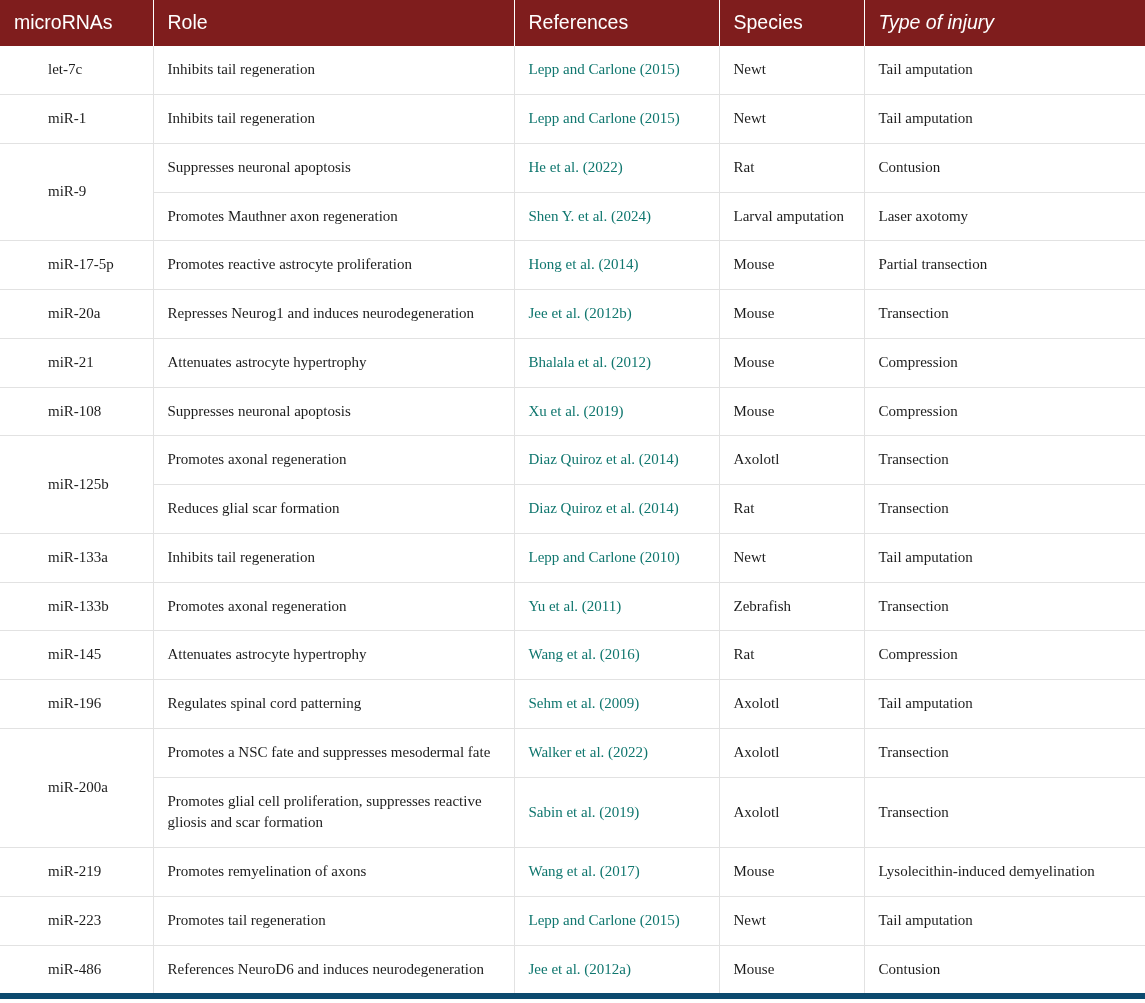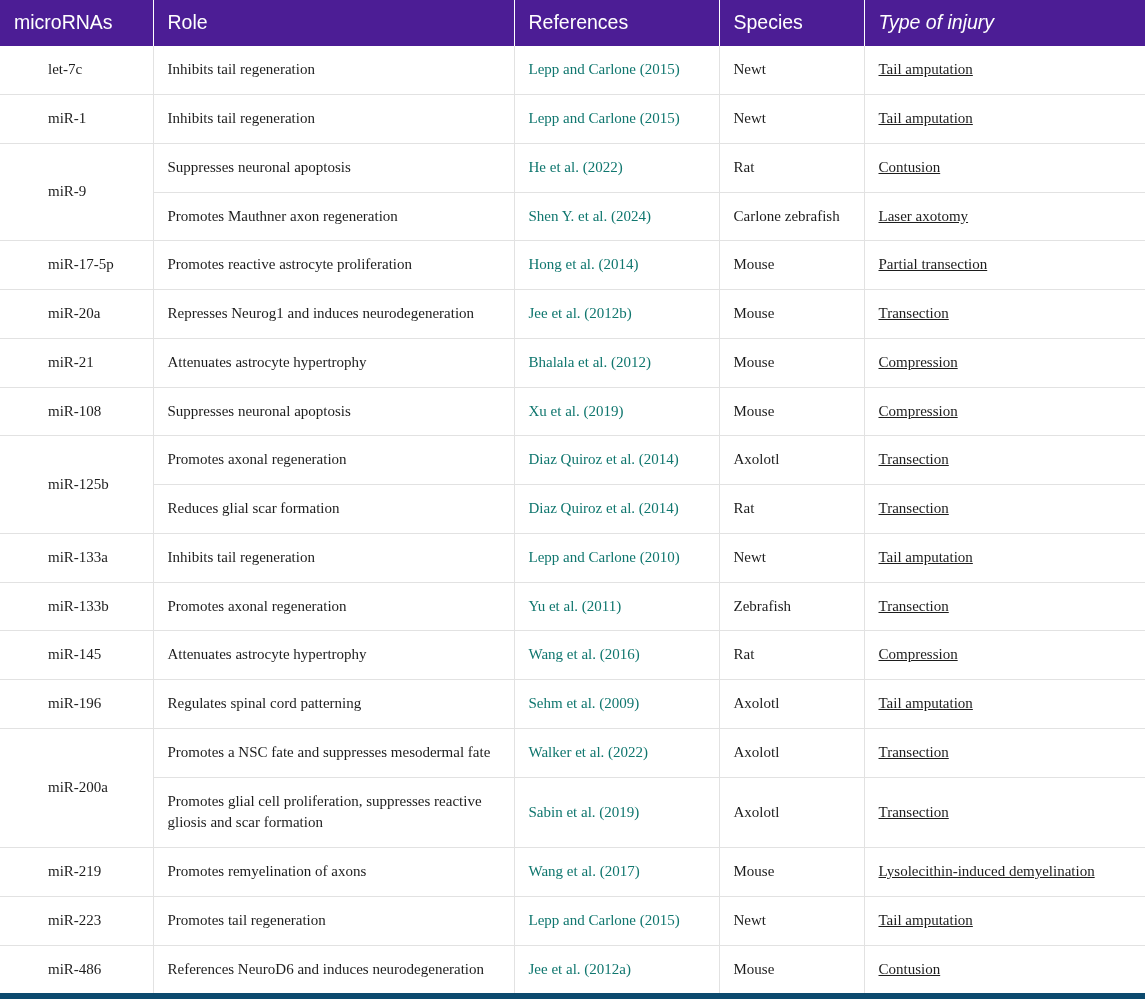--- a/index.html
+++ b/index.html
@@ -22,21 +22,21 @@
     border-collapse: collapse;
     table-layout: fixed;
   }
   table.mirna-table col.c-mirna   { width: 153px; }
   table.mirna-table col.c-role    { width: 361px; }
   table.mirna-table col.c-ref     { width: 205px; }
   table.mirna-table col.c-species { width: 145px; }
   table.mirna-table col.c-injury  { width: 281px; }
 
   thead th {
-    background: #4c1d95;
+    background: #7f1d1d;
     color: #ffffff;
     font-family: "Liberation Sans", "DejaVu Sans", sans-serif;
     font-weight: normal;
     font-size: 19.5px;
     text-align: left;
     padding: 11px 14px 12px 14px;
     border-right: 1px solid #ffffff;
     vertical-align: middle;
     line-height: 1.2;
   }
@@ -45,21 +45,21 @@
   tbody td {
     font-size: 15px;
     line-height: 1.45;
     padding: 13px 14px 13px 14px;
     border-bottom: 1px solid #e2e2e2;
     border-right: 1px solid #e2e2e2;
     vertical-align: middle;
     color: #1d1d1d;
     background: #ffffff;
   }
-  tbody td:last-child { border-right: none; text-decoration: underline; }
+  tbody td:last-child { border-right: none; }
   tbody tr:last-child td { border-bottom: 6px solid #0c4a6e; }
 
   td.mirna-cell {
     vertical-align: middle;
     padding-left: 48px;
   }
   td.ref-cell a,
   td.ref-cell span.reflink {
     color: #0f766e;
     text-decoration: none;
@@ -108,21 +108,21 @@
         <tr>
           <td class="mirna-cell rowspan-cell" rowspan="2">miR-9</td>
           <td class="role-cell">Suppresses neuronal apoptosis</td>
           <td class="ref-cell"><span class="reflink">He et al. (2022)</span></td>
           <td class="species-cell">Rat</td>
           <td class="injury-cell">Contusion</td>
         </tr>
         <tr>
           <td class="role-cell">Promotes Mauthner axon regeneration</td>
           <td class="ref-cell"><span class="reflink">Shen Y. et al. (2024)</span></td>
-          <td class="species-cell">Carlone zebrafish</td>
+          <td class="species-cell">Larval amputation</td>
           <td class="injury-cell">Laser axotomy</td>
         </tr>
         <tr>
           <td class="mirna-cell rowspan-cell" rowspan="1">miR-17-5p</td>
           <td class="role-cell">Promotes reactive astrocyte proliferation</td>
           <td class="ref-cell"><span class="reflink">Hong et al. (2014)</span></td>
           <td class="species-cell">Mouse</td>
           <td class="injury-cell">Partial transection</td>
         </tr>
         <tr>

